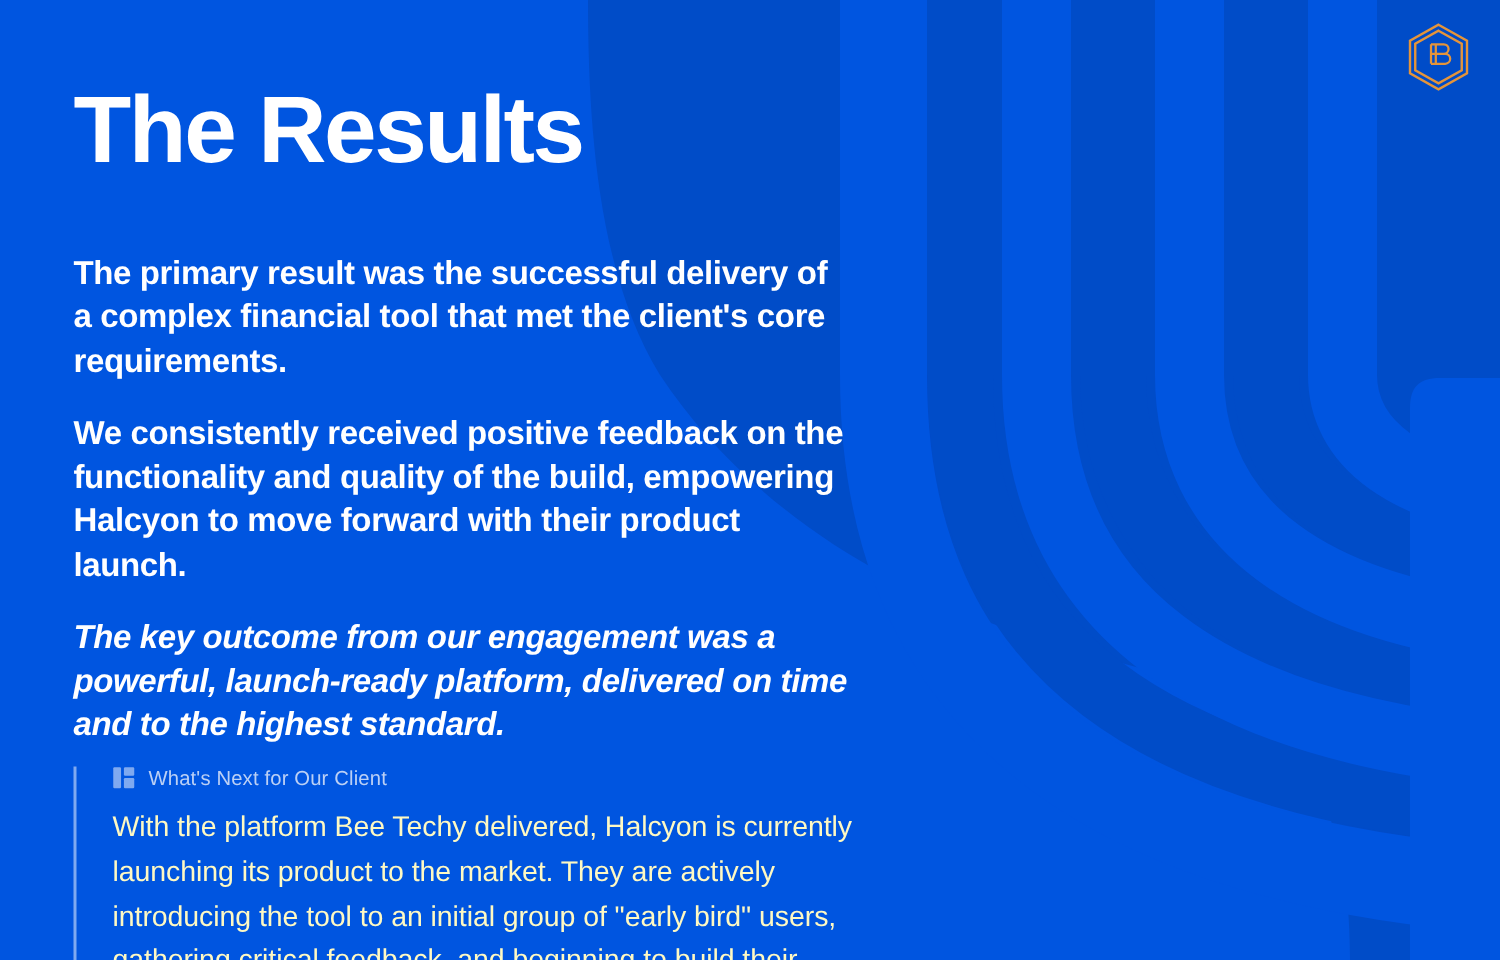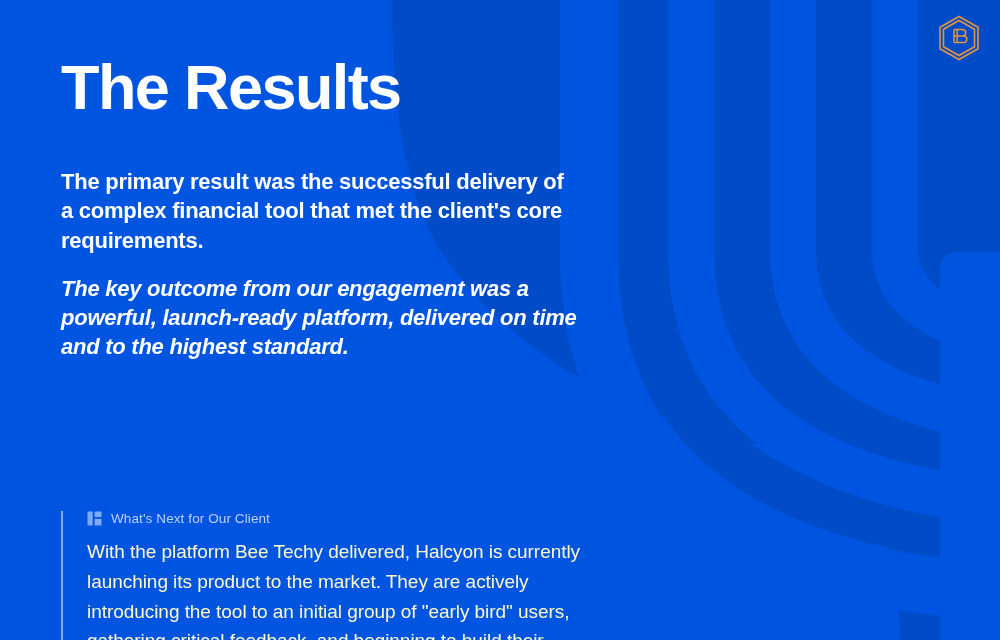--- a/index.html
+++ b/index.html
@@ -35,21 +35,21 @@
     position: absolute;
     top: 14px;
     right: 17px;
     width: 48px;
     height: 48px;
   }
 
   
   .content {
     position: absolute;
-    left: 61px;
+    left: 49px;
     top: 0;
     width: 600px;
     height: 640px;
   }
 
   .page-title {
     margin: 0;
     padding-top: 56px;
     font-size: 63px;
     font-weight: 700;
@@ -158,20 +158,21 @@
       <path d="M22.2,15.5 v13"></path>
     </g>
   </svg>
 
   <div class="content">
 
     <h1 class="page-title">The Results</h1>
 
     <div class="paragraphs">
       <p class="paragraph">The primary result was the successful delivery of a complex financial tool that met the client's core requirements.</p>
+      <p class="paragraph">We consistently received positive feedback on the functionality and quality of the build, empowering Halcyon to move forward with their product launch.</p>
       <p class="paragraph">The key outcome from our engagement was a powerful, launch-ready platform, delivered on time and to the highest standard.</p>
     </div>
 
     <div class="callout">
       <div class="callout-header">
         <svg class="callout-icon" viewBox="0 0 15 15" aria-hidden="true">
           <rect x="0.5" y="0.5" width="5.2" height="14" rx="0.8" fill="#7FA9F0"></rect>
           <rect x="7.6" y="0.5" width="6.9" height="5.6" rx="0.8" fill="#7FA9F0"></rect>
           <rect x="7.6" y="7.7" width="6.9" height="6.8" rx="0.8" fill="#7FA9F0"></rect>
         </svg>

